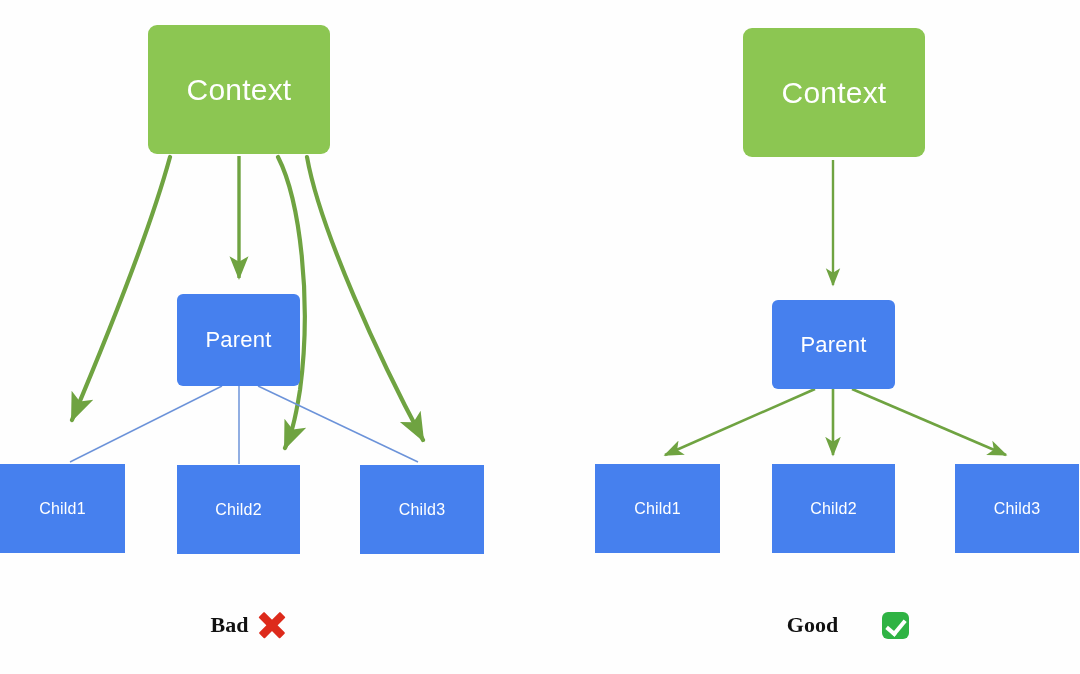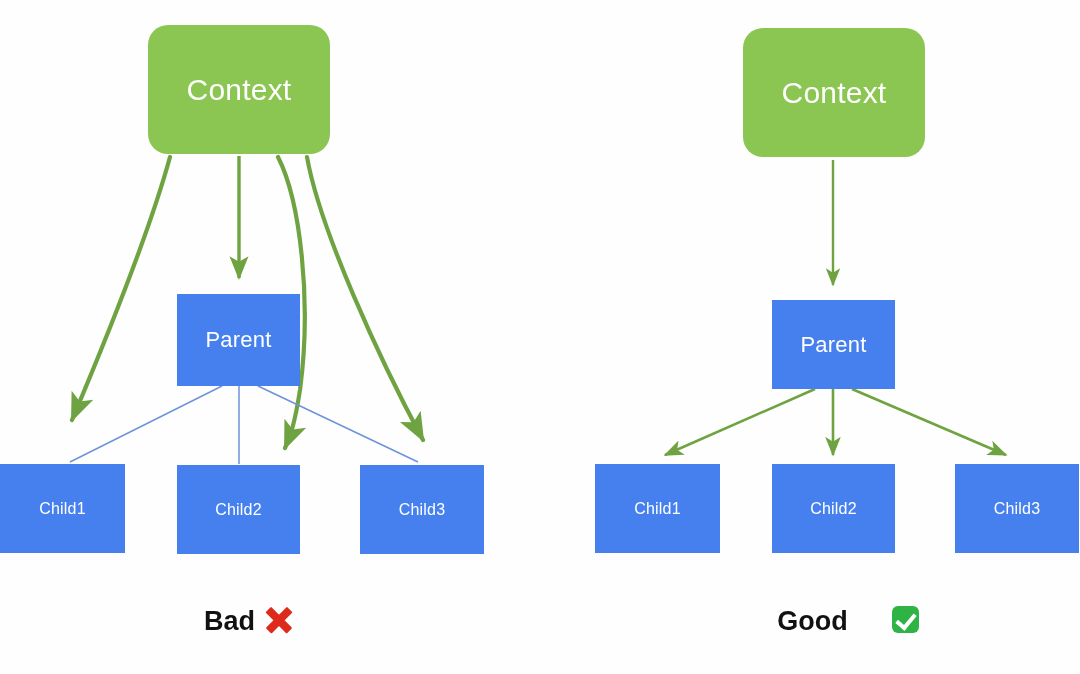--- a/index.html
+++ b/index.html
@@ -34,40 +34,42 @@
     box-sizing: border-box;
     color: #ffffff;
     font-family: "Liberation Sans", sans-serif;
     font-weight: 400;
     letter-spacing: 0.2px;
     text-align: center;
     z-index: 3;
   }
   .node.context {
     background: #8cc652;
-    border-radius: 20px;
+    border-radius: 9px;
     font-size: 30px;
     justify-content: center;
   }
   .node.parent {
     background: #4680ee;
     font-size: 22px;
+    border-radius: 6px;
   }
   .node.child {
     background: #4680ee;
     font-size: 16px;
   }
   .caption {
     position: absolute;
     display: flex;
+    align-items: center;
     justify-content: center;
     gap: 10px;
-    font-family: Liberation Sans, sans-serif;
+    font-family: Liberation Serif, serif;
     font-weight: bold;
-    font-size: 27px;
+    font-size: 22px;
     color: #111111;
     z-index: 4;
     white-space: nowrap;
   }
   .caption .mark {
     font-size: 27px;
     line-height: 1;
   }
   .mark-x {
     display: inline-block;

